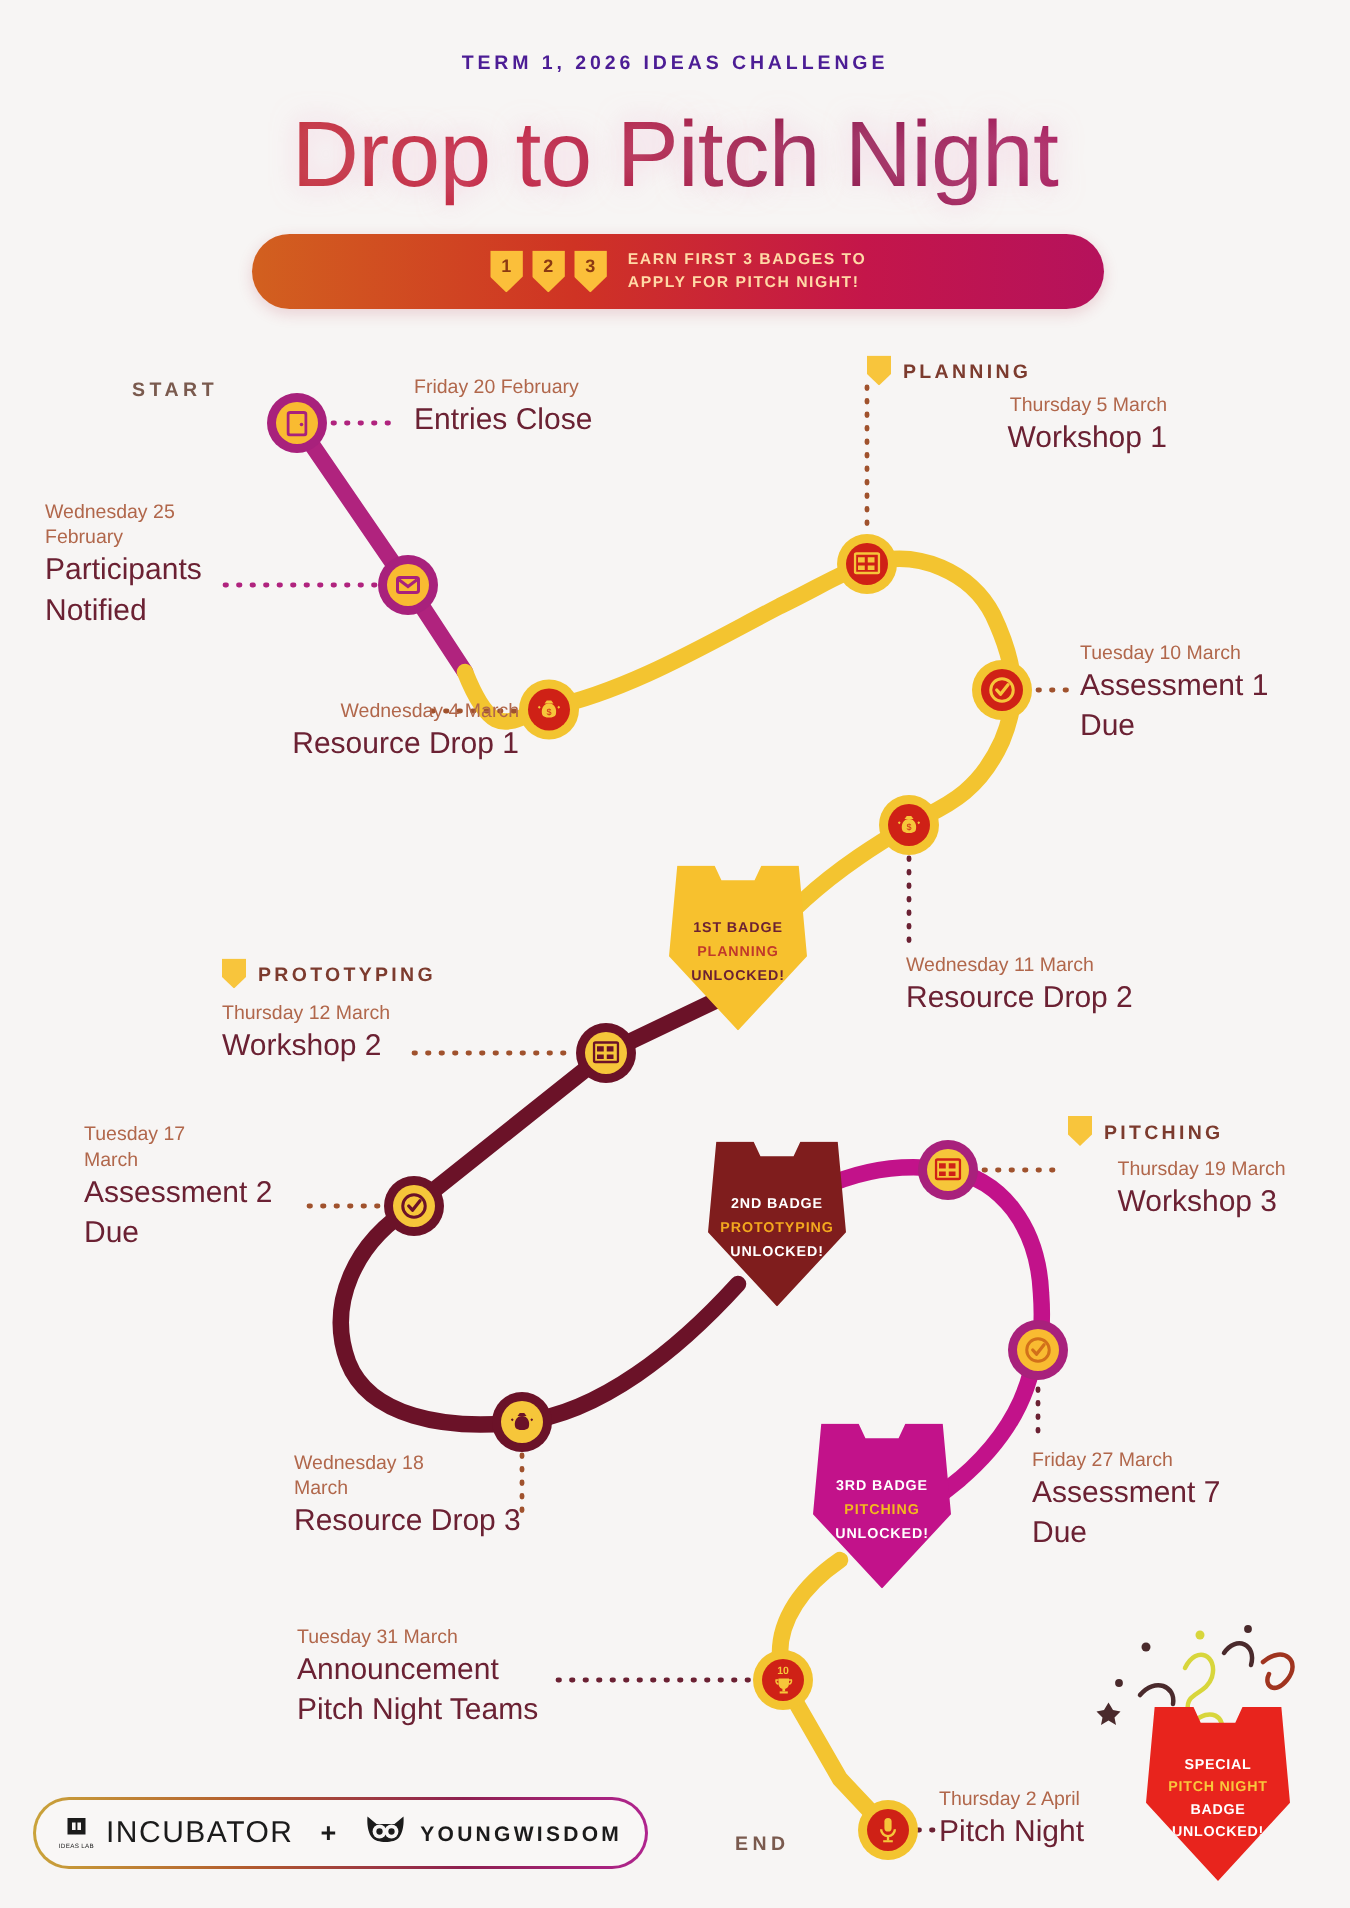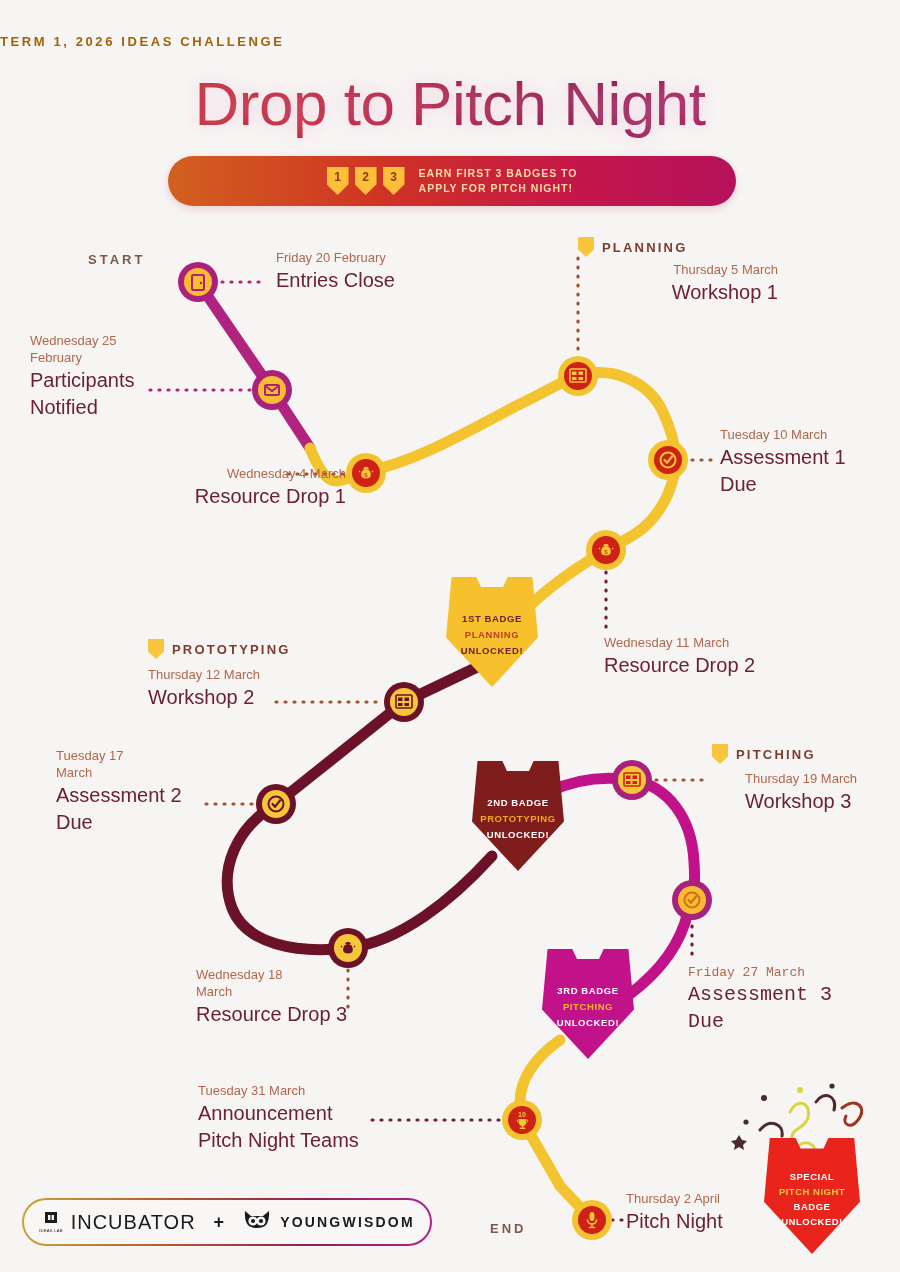--- a/index.html
+++ b/index.html
@@ -6,22 +6,22 @@
   html, body { background: #f7f5f4; }
   body {
     width: 900px; height: 1272px; position: relative; overflow: hidden;
     font-family: "Liberation Sans", sans-serif;
     background: #f7f5f4;
   }
   #road { position: absolute; inset: 0; width: 900px; height: 1272px; }
 
   
   .kicker {
-    position: absolute; top: 34px; left: 0; width: 900px; 
-    font-size: 13px; font-weight: bold; letter-spacing: 2.6px; color: #a16207;
+    position: absolute; top: 34px; left: 0; width: 900px; text-align: center;
+    font-size: 13px; font-weight: bold; letter-spacing: 2.6px; color: #4c1d95;
   }
   .maintitle {
     position: absolute; top: 68px; left: 0; width: 900px; text-align: center;
     font-size: 62px; font-weight: normal; letter-spacing: -0.5px;
     background: linear-gradient(90deg,#c0392b 0%, #c0213f 38%, #8e1a4e 62%, #c31b6b 100%);
     -webkit-background-clip: text; background-clip: text; color: transparent;
     text-shadow: 0 0 18px rgba(240,180,210,0.55);
   }
 
   
@@ -270,23 +270,23 @@
   <div class="date">Wednesday 18</div>
   <div class="date">March</div>
   <div class="title">Resource Drop 3</div>
 </div>
 
 <div class="ms" style="left:710px; top:770px; width:190px;margin-left:35px;">
   <div class="date">Thursday 19 March</div>
   <div class="title">Workshop 3</div>
 </div>
 
-<div class="ms" style="left:688px; top:964px; width:200px;font-family:Liberation Mono, monospace;">
+<div class="ms" style="left:688px; top:964px; width:200px;">
   <div class="date">Friday 27 March</div>
-  <div class="title">Assessment 3</div>
+  <div class="title">Assessment 7</div>
   <div class="title">Due</div>
 </div>
 
 <div class="ms" style="left:198px; top:1082px; width:240px;">
   <div class="date">Tuesday 31 March</div>
   <div class="title">Announcement</div>
   <div class="title">Pitch Night Teams</div>
 </div>
 
 <div class="ms" style="left:626px; top:1190px; width:190px;">

